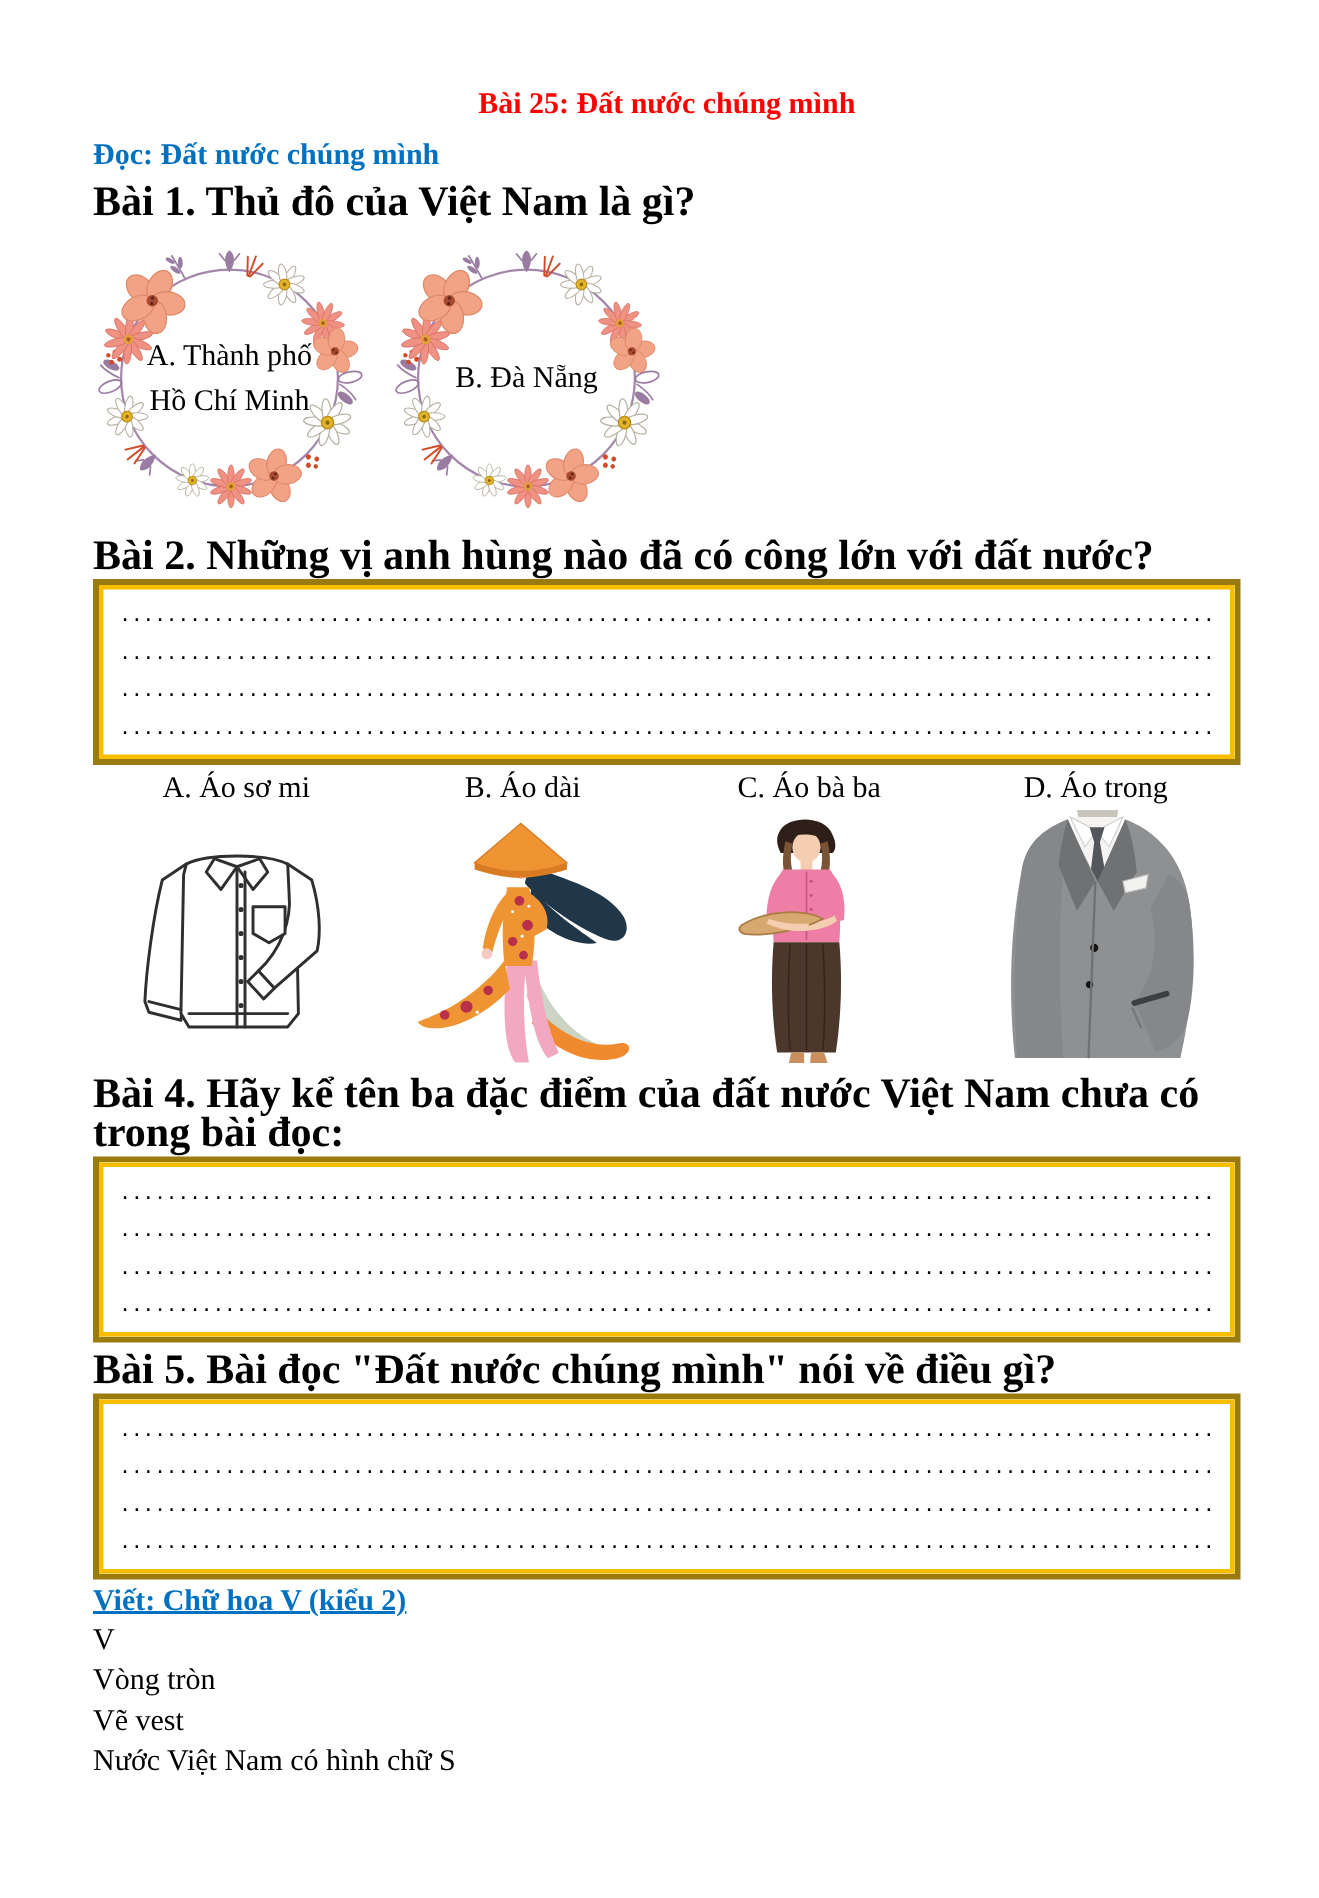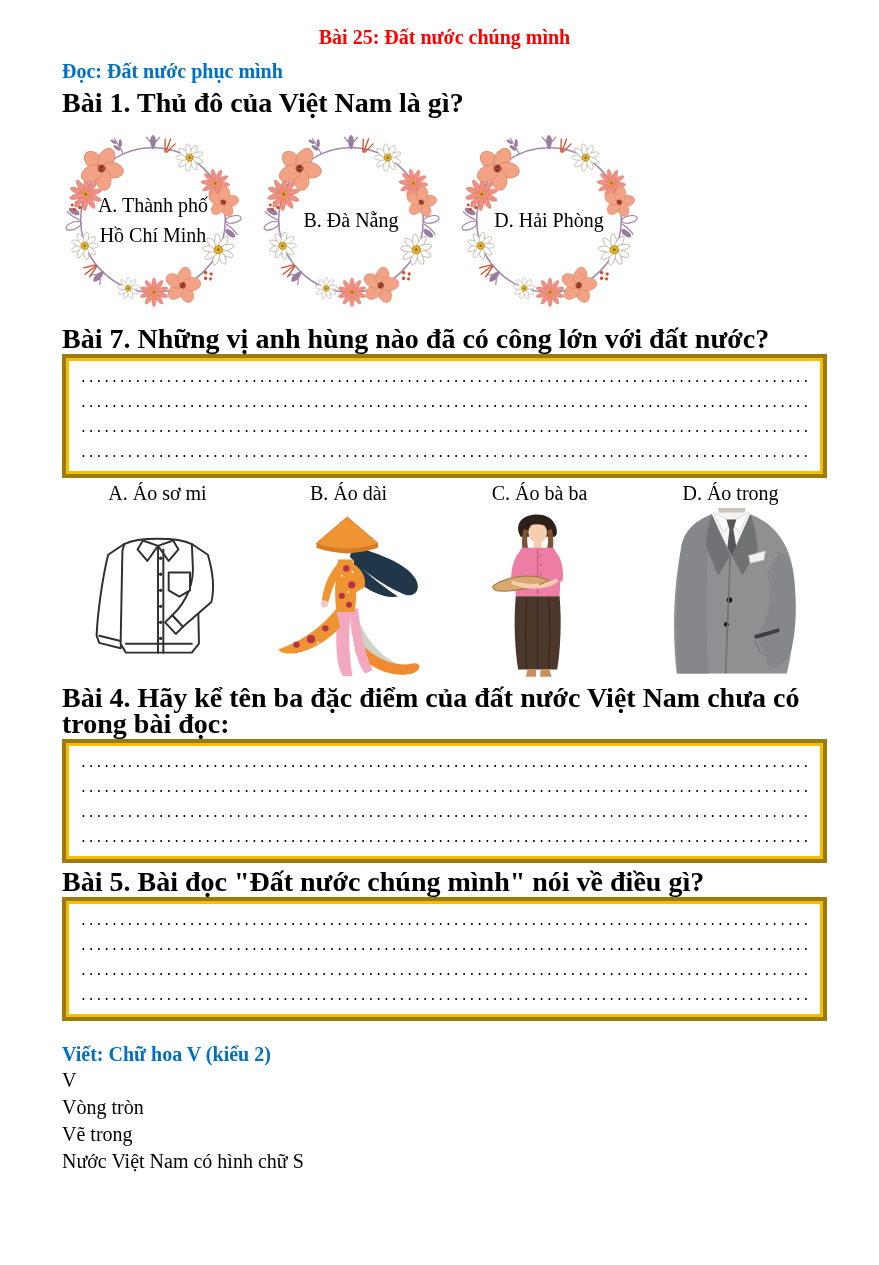--- a/index.html
+++ b/index.html
@@ -1,18 +1,18 @@
 <!DOCTYPE html>
 <html><head>
 <meta charset="utf-8">
 <style>
   html,body{margin:0;padding:0;background:#fff;}
   body{width:879px;height:1265px;overflow:hidden;color:#000;
        font-family:"Liberation Serif","DejaVu Serif",serif;}
-  .page{padding:24px 52px 0 62px;width:765px;}
+  .page{padding:56px 52px 0 62px;width:765px;}
 
   .title{color:#ff0000;font-size:20px;font-weight:bold;text-align:center;
          line-height:26px;margin:0 0 8px 0;}
   .blue-heading{color:#0070c0;font-size:20px;font-weight:bold;line-height:26px;margin:2px 0 0 0;}
   .q-heading{font-size:28px;font-weight:bold;line-height:26px;margin:6px 0 0 0;}
 
   
   .wreath-row{display:flex;margin:4px 0 0 -8px;width:792px;}
   .wreath-cell{position:relative;width:198px;height:200px;flex:none;cursor:pointer;}
   .wreath-cell > svg{position:absolute;left:0;top:0;}
@@ -134,21 +134,21 @@
       <use href="#pom" transform="translate(32,74) rotate(292) scale(1.15)"></use>
       <use href="#peach" transform="translate(48,48) rotate(315) scale(1.2)"></use>
       <use href="#frond" transform="translate(70,33) rotate(336)"></use>
     </g>
   </defs>
 </svg>
 
 <div class="page">
 
   <div class="title">Bài 25: Đất nước chúng mình</div>
-  <div class="blue-heading">Đọc: Đất nước phục mình</div>
+  <div class="blue-heading">Đọc: Đất nước chúng mình</div>
   <div class="q-heading">Bài 1. Thủ đô của Việt Nam là gì?</div>
 
   <div class="wreath-row">
     <div class="wreath-cell">
       <svg width="198" height="200" viewBox="0 0 200 200">
           <use href="#wreath"></use>
         </svg>
       <div class="wreath-label">
         <span>A. Thành phố</span>
         <span>Hồ Chí Minh</span>
@@ -156,32 +156,23 @@
     </div>
     <div class="wreath-cell">
       <svg width="198" height="200" viewBox="0 0 200 200">
           <use href="#wreath"></use>
         </svg>
       <div class="wreath-label">
         <span>B. Đà Nẵng</span>
         <span></span>
       </div>
     </div>
-    <div class="wreath-cell">
-      <svg width="198" height="200" viewBox="0 0 200 200">
-          <use href="#wreath"></use>
-        </svg>
-      <div class="wreath-label">
-        <span>D. Hải Phòng</span>
-        <span></span>
-      </div>
-    </div>
-  </div>
-
-  <div class="q-heading">Bài 7. Những vị anh hùng nào đã có công lớn với đất nước?</div>
+  </div>
+
+  <div class="q-heading">Bài 2. Những vị anh hùng nào đã có công lớn với đất nước?</div>
   <div class="answer-box">
     <div class="answer-box-inner">
       <div class="dot-line">........................................................................................................................</div>
       <div class="dot-line">........................................................................................................................</div>
       <div class="dot-line">........................................................................................................................</div>
       <div class="dot-line">........................................................................................................................</div>
     </div>
   </div>
 
   <div class="options-row">
@@ -326,19 +317,19 @@
   <div class="q-heading">Bài 5. Bài đọc "Đất nước chúng mình" nói về điều gì?</div>
   <div class="answer-box">
     <div class="answer-box-inner">
       <div class="dot-line">........................................................................................................................</div>
       <div class="dot-line">........................................................................................................................</div>
       <div class="dot-line">........................................................................................................................</div>
       <div class="dot-line">........................................................................................................................</div>
     </div>
   </div>
 
-  <div class="blue-heading" style="margin-top:20px;">Viết: Chữ hoa V (kiểu 2)</div>
+  <div class="blue-heading" style="margin-top:1px;text-decoration:underline;">Viết: Chữ hoa V (kiểu 2)</div>
   <div class="writing-line">V</div>
   <div class="writing-line">Vòng tròn</div>
-  <div class="writing-line">Vẽ trong</div>
+  <div class="writing-line">Vẽ vest</div>
   <div class="writing-line">Nước Việt Nam có hình chữ S</div>
 
 </div>
 
 </body></html>

